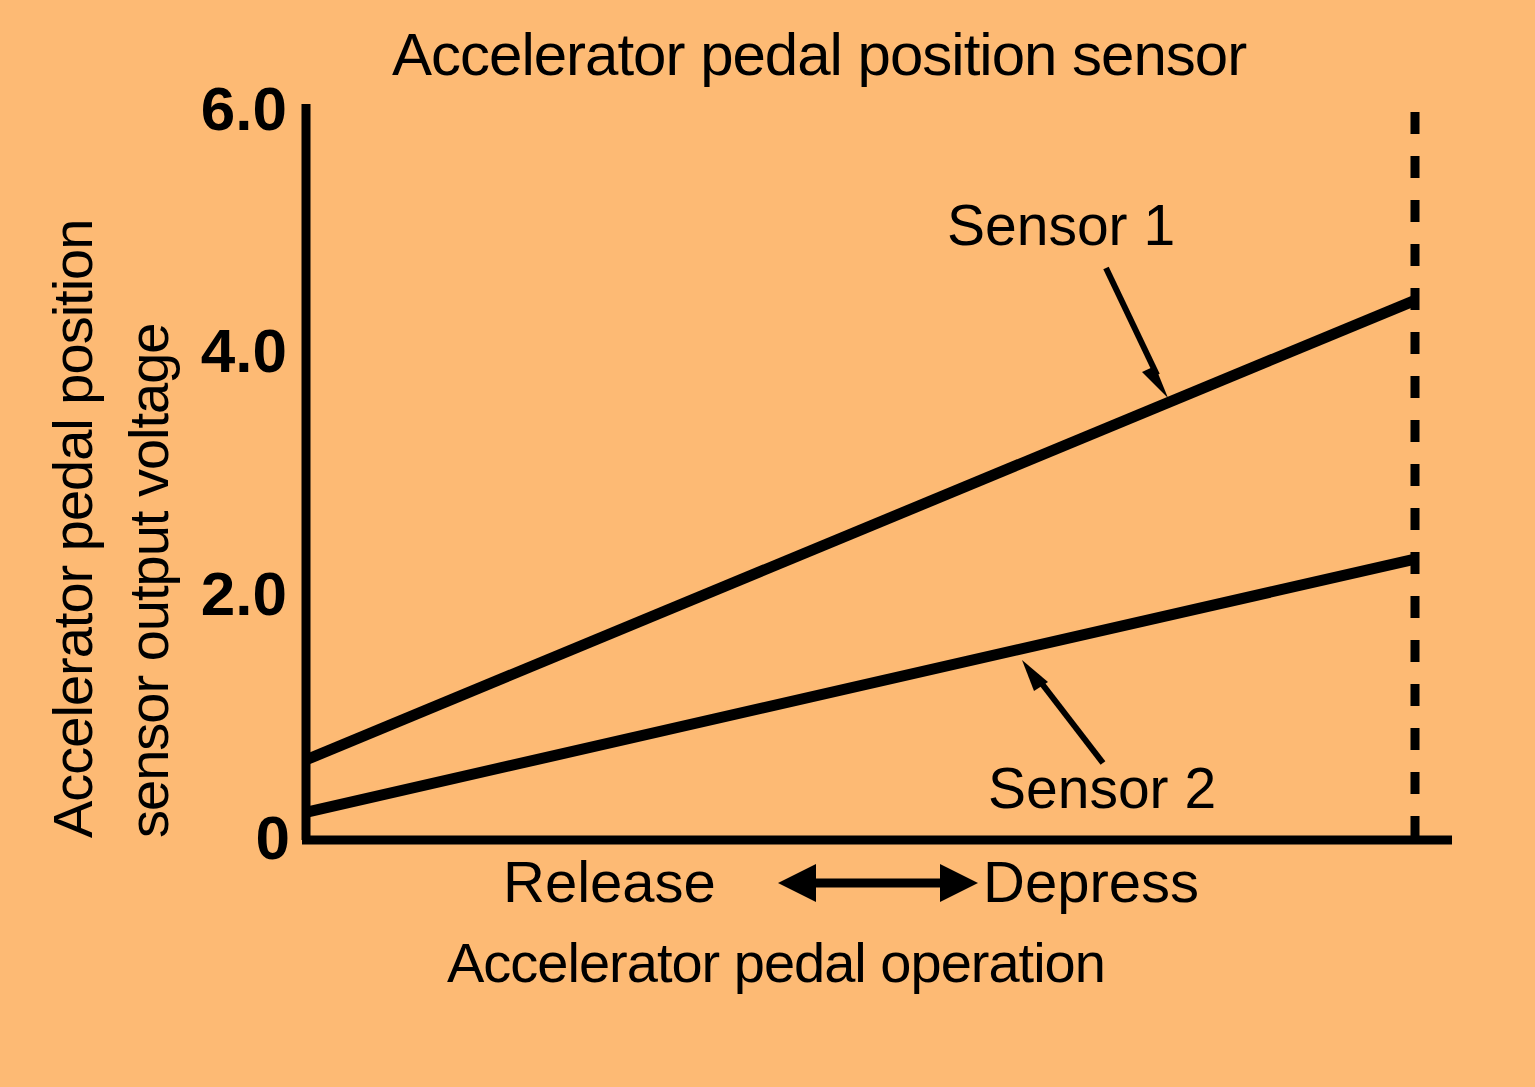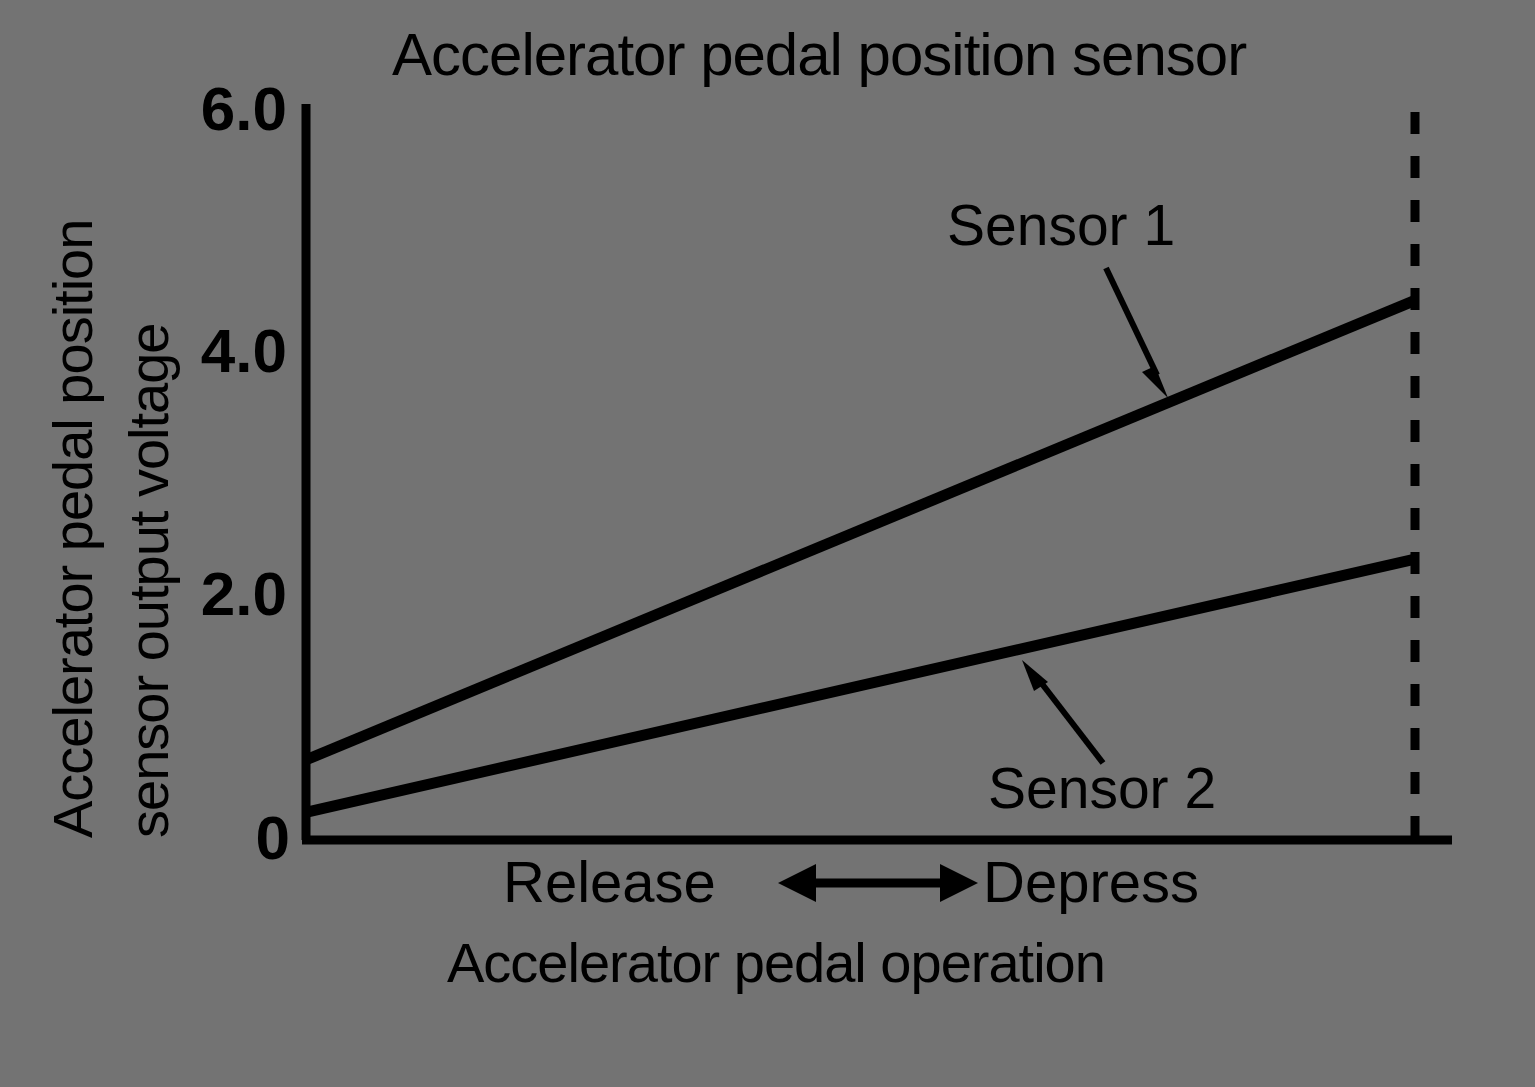--- a/index.html
+++ b/index.html
@@ -5,21 +5,21 @@
 <style>
   html, body {
     margin: 0;
     padding: 0;
     background: #ffffff;
   }
   #page {
     position: relative;
     width: 1535px;
     height: 1087px;
-    background: #737373;
+    background: #fdba74;
     overflow: hidden;
     font-family: "Liberation Sans", sans-serif;
     color: #000000;
   }
   #chart-svg {
     position: absolute;
     left: 0;
     top: 0;
     width: 1535px;
     height: 1087px;

